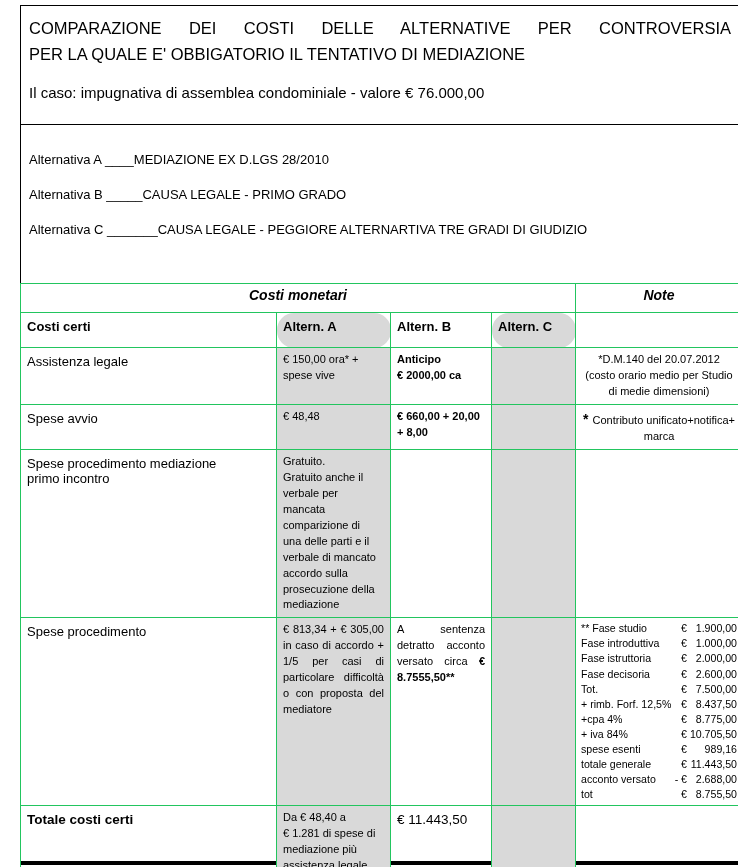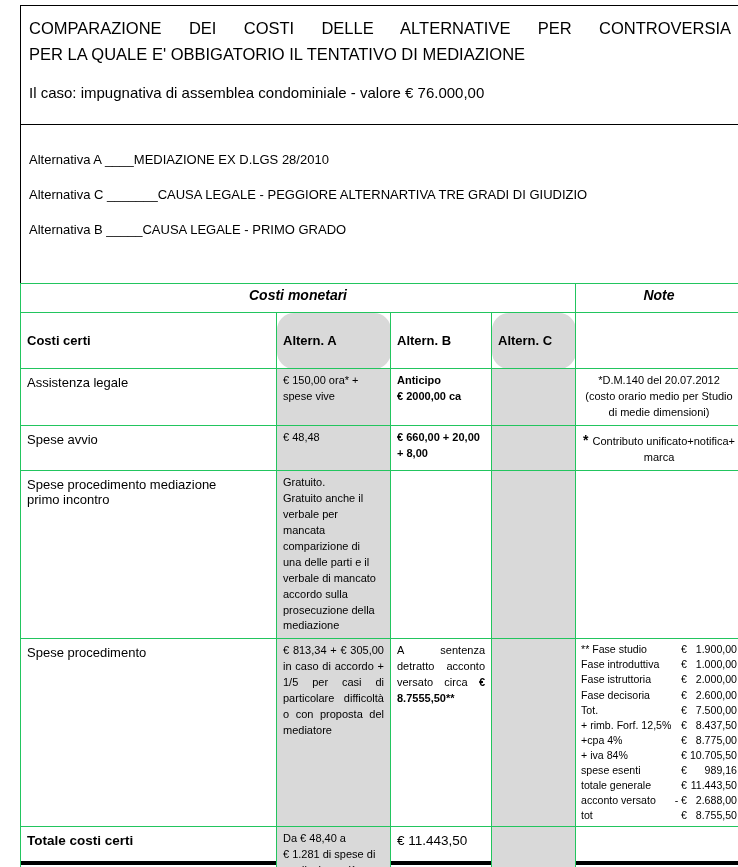--- a/index.html
+++ b/index.html
@@ -54,21 +54,21 @@
   .pre  { white-space: pre-line; }
   .just { text-align: justify; }
   tr.group-header td {
     height: 29px;
     text-align: center;
     font-weight: bold;
     font-style: italic;
     font-size: 14px;
     padding: 3px 6px;
   }
-  tr.col-header td { height: 35px; font-weight: bold; font-size: 13px; padding: 20px 6px; border-radius: 17px; }
+  tr.col-header td { height: 35px; font-weight: bold; font-size: 13px; padding: 6px 6px; border-radius: 17px; }
   tr.r-assistenza td { height: 45px; }
   tr.r-avvio td { height: 41px; }
   tr.r-medprimo td { height: 156px; }
   tr.r-procedimento td { height: 173px; }
   tr.r-totale td { height: 99px; }
   .rowlabel { font-size: 13px; padding-top: 6px !important; }
   .rowlabel-bold { font-size: 13.5px; font-weight: bold; padding-top: 6px !important; }
   .small { font-size: 11px; line-height: 1.45; margin-left: 10px; }
   .big-amount { font-size: 13.5px; padding-top: 6px !important; }
   .note-cell { font-size: 11px; line-height: 1.45; text-align: center; }
@@ -89,22 +89,22 @@
   <div class="title-block">
     <div class="doc-title">
       <div class="t1">COMPARAZIONE DEI COSTI DELLE ALTERNATIVE PER CONTROVERSIA</div>
       <div class="t2">PER LA QUALE E' OBBIGATORIO IL TENTATIVO DI MEDIAZIONE</div>
     </div>
     <div class="case-line">Il caso: impugnativa di assemblea condominiale - valore € 76.000,00</div>
   </div>
 
   <div class="alternatives">
     <div class="alt-line">Alternativa A ____MEDIAZIONE EX D.LGS 28/2010</div>
+    <div class="alt-line">Alternativa B _____CAUSA LEGALE - PRIMO GRADO</div>
     <div class="alt-line">Alternativa C _______CAUSA LEGALE - PEGGIORE ALTERNARTIVA TRE GRADI DI GIUDIZIO</div>
-    <div class="alt-line">Alternativa B _____CAUSA LEGALE - PRIMO GRADO</div>
   </div>
 
   <table class="costs-table">
     <colgroup>
       <col style="width:256px">
       <col style="width:114px">
       <col style="width:101px">
       <col style="width:84px">
       <col style="width:167px">
     </colgroup>

